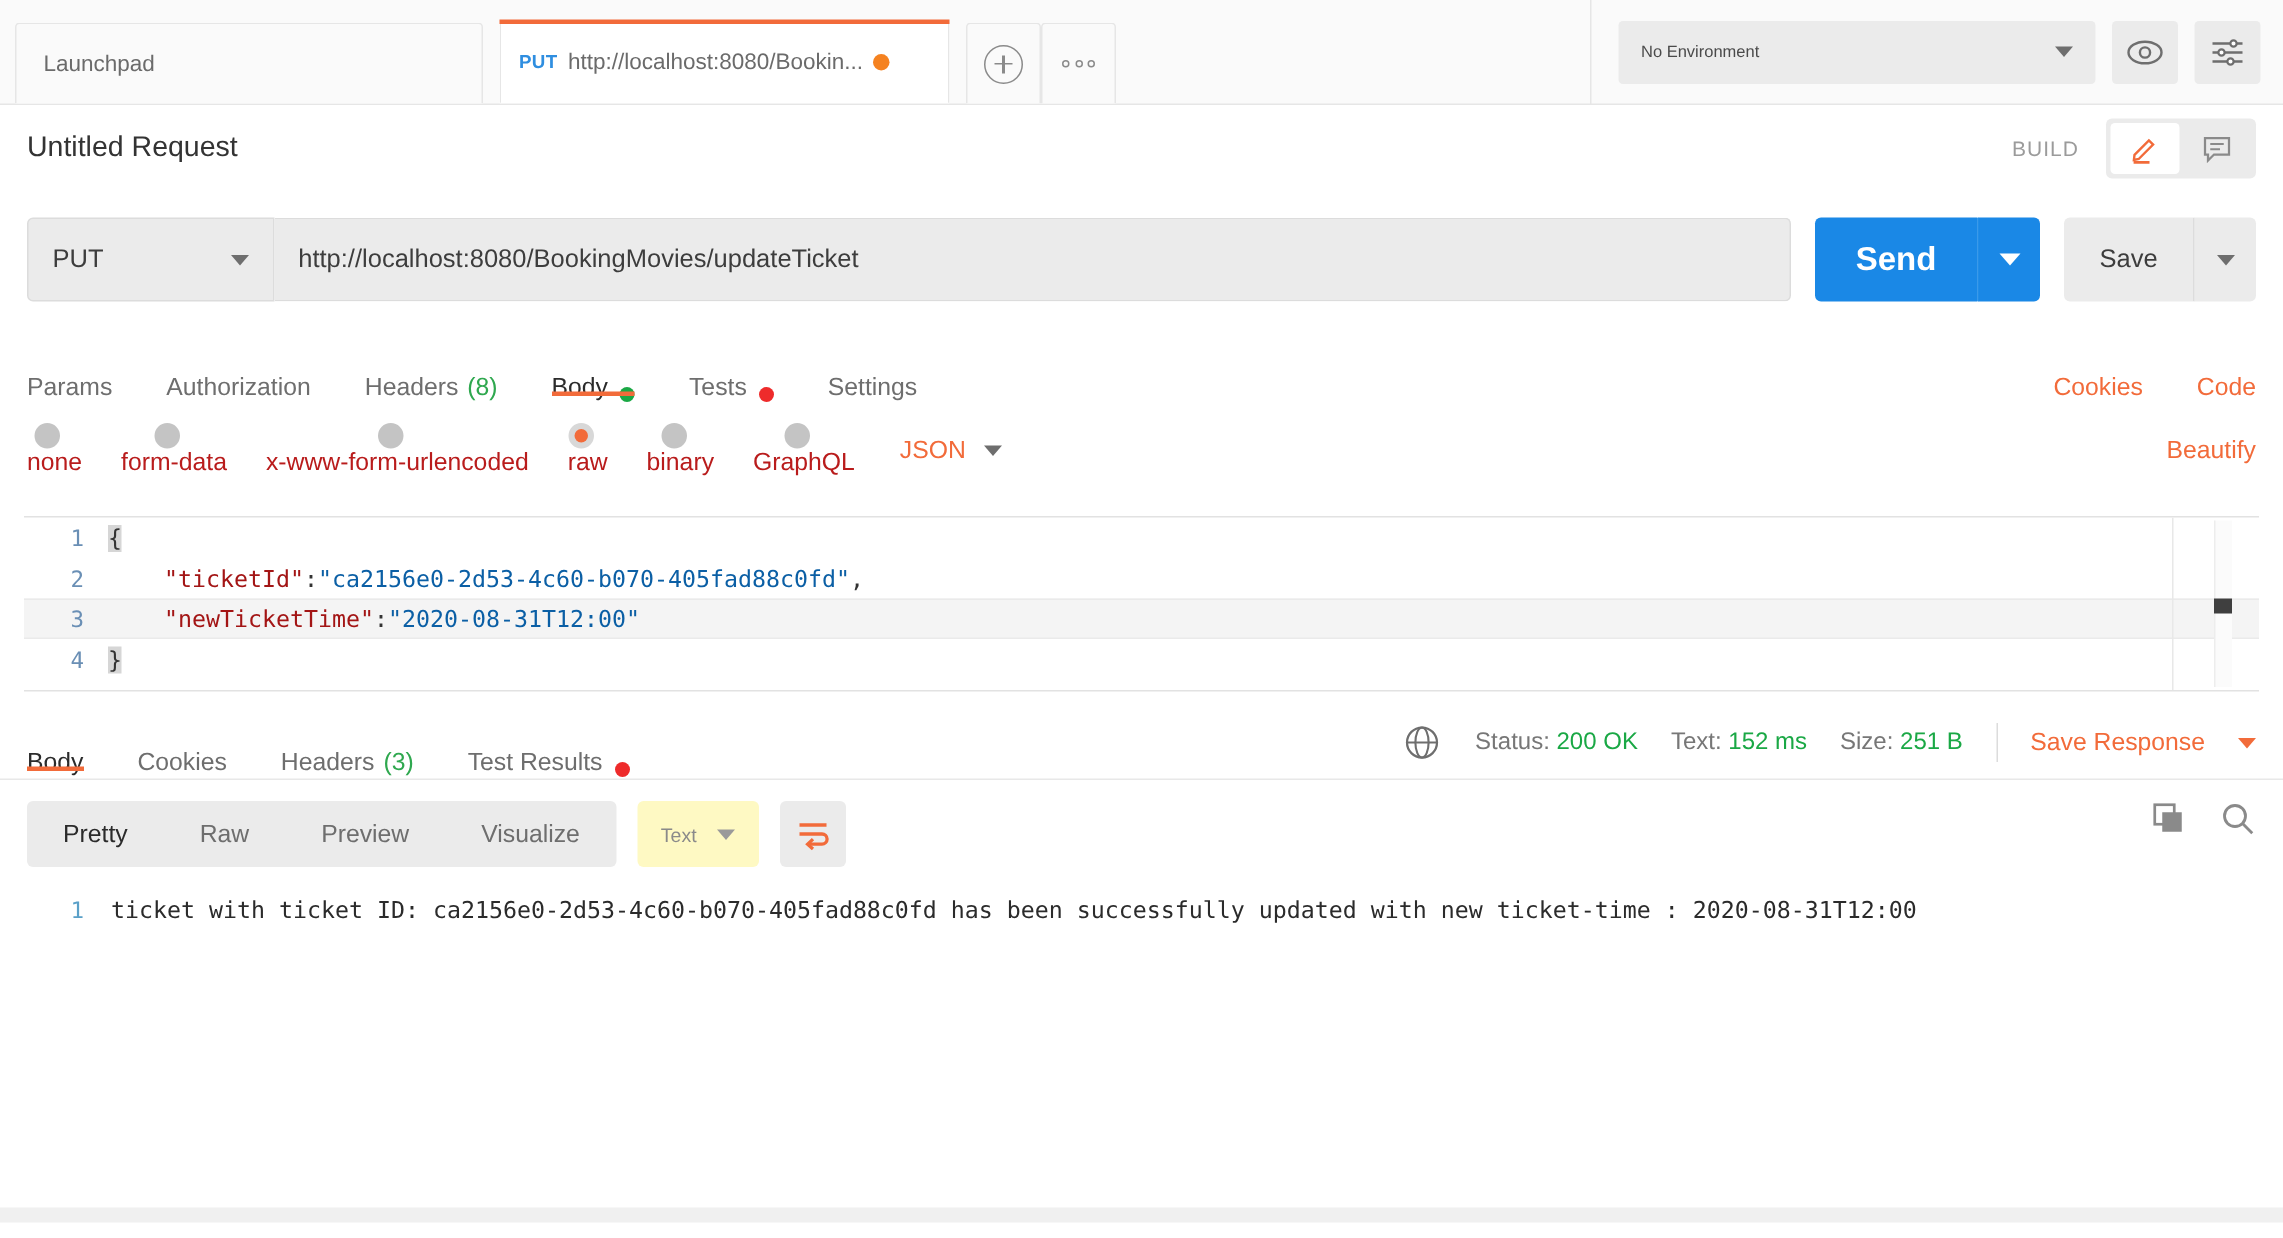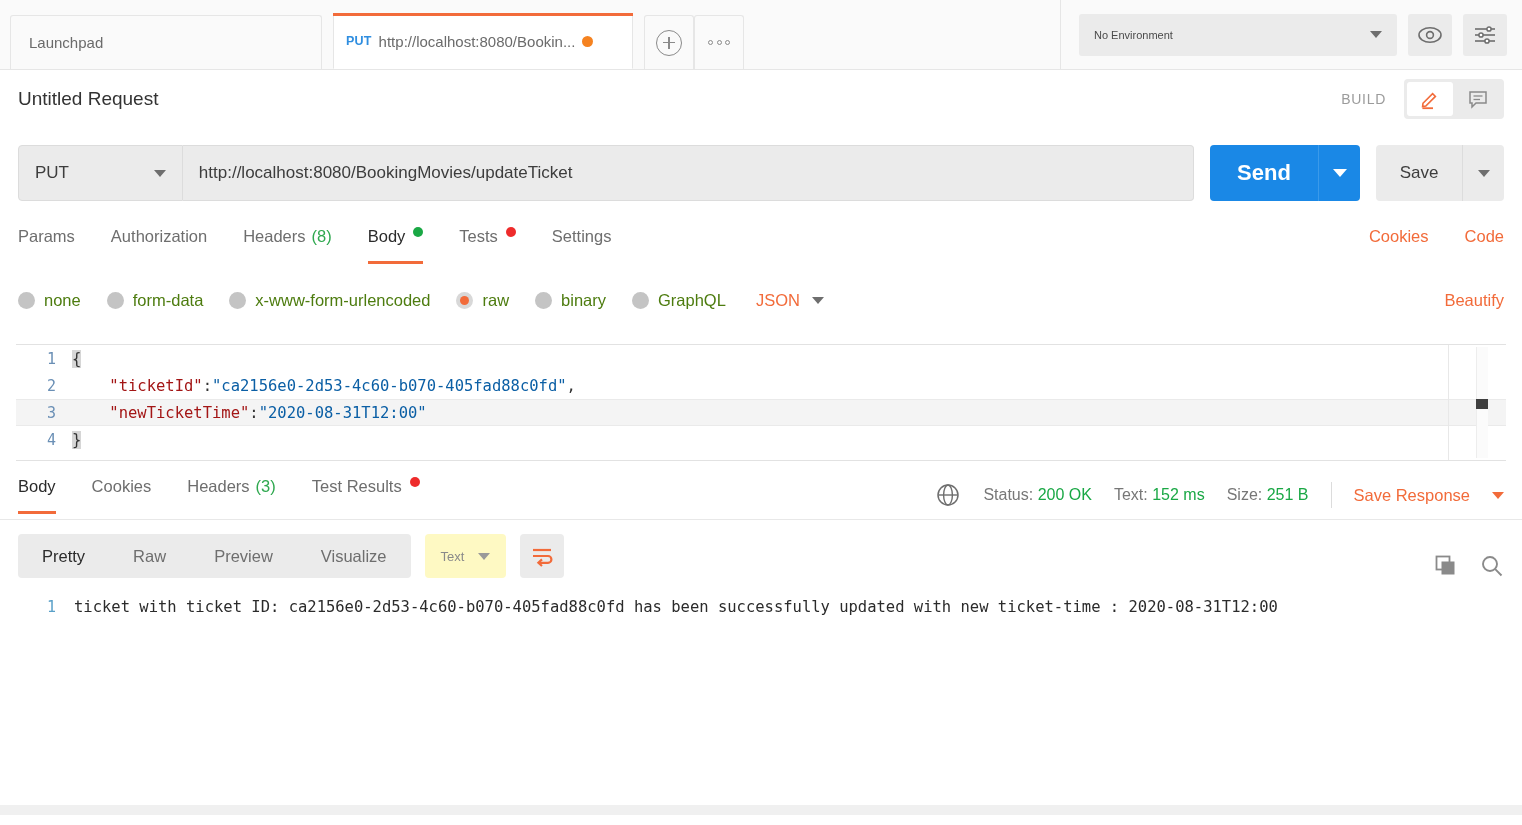--- a/index.html
+++ b/index.html
@@ -142,40 +142,40 @@
     display:flex;align-items:center;justify-content:center;
     border-left: 1px solid #dcdcdc;
   }
 
   
   .req-tabs {
     position: absolute; left: 0; top: 222px; width: 1522px; height: 48px;
     display: flex; align-items: flex-start; padding: 0 18px;
   }
   .rtab {
-    position: relative; height: 46px; display:flex; align-items:flex-start;
+    position: relative; height: 46px; display:flex; align-items:flex-end;
     padding: 5px 18px 0 18px; font-size: 16.5px; color: #6e6e6e; white-space:nowrap;
   }
   .rtab:first-child { padding-left: 0; }
   .rtab.active { color: #2b2b2b; }
   .rtab.active::after {
     content:""; position:absolute; left: 18px; right: 18px; bottom: 4px; height: 3px; background:#f26b3a;
   }
   .rtab:first-child.active::after { left: 0; }
   .cnt-green { color: #2fa84f; margin-left: 6px; }
   .dot-g { width: 10px;height:10px;border-radius:50%;background:#1aa845;display:inline-block;margin-left:8px;vertical-align:1px; }
   .dot-r { width: 10px;height:10px;border-radius:50%;background:#ee2b2b;display:inline-block;margin-left:8px;vertical-align:1px; }
   .link-orange { font-size: 16.5px; color: #f26b3a; white-space: nowrap; }
 
   
   .body-type-row {
     position: absolute; left: 18px; top: 282px; width: 1486px; height: 36px;
     display: flex; align-items: center;
   }
-  .radio-item { display:flex; align-items:center; margin-right: 26px; font-size: 16.5px; color:#4d7c0f; }
+  .radio-item { display:flex; align-items:center; margin-right: 26px; font-size: 16.5px; color:#b91c1c;flex-direction:column; }
   .radio-dot {
     width: 17px;height:17px;border-radius:50%;background:#c4c4c4;margin-right:9px;
     display:flex;align-items:center;justify-content:center;flex:none;
   }
   .radio-dot.sel { background:#d8d8d8; }
   .radio-dot.sel i { width:9px;height:9px;border-radius:50%;background:#f26b3a;display:block; }
   .json-sel { display:flex;align-items:center;gap:12px;font-size:16.5px;color:#f26b3a;margin-left:4px; }
   .caret-orange { width:0;height:0;border-left:6px solid transparent;border-right:6px solid transparent;border-top:7px solid #6e6e6e; }
 
   
@@ -212,21 +212,21 @@
     display: flex; align-items: flex-start; padding: 0 18px;
     border-bottom: 1px solid #e8e8e8;
   }
   .meta-row { display:flex; align-items:center; gap: 22px; font-size: 16px; color:#777; }
   .meta-val-green { color: #1aa845; }
   .meta-sep { width:1px; height:26px; background:#dcdcdc; }
 
   
   .resp-toolbar {
     position: absolute; left: 18px; top: 534px; width: 1486px; height: 44px;
-    display: flex; align-items: flex-end;
+    display: flex; align-items: flex-start;
   }
   .seg-group { display:flex; background:#ebebeb; border-radius:4px; height:44px; align-items:center; }
   .seg { padding: 0 24px; font-size: 16.5px; color:#6e6e6e; height:44px; display:flex;align-items:center; }
   .seg.active { color:#2b2b2b; }
   .fmt-group {
     display:flex; align-items:center; background:#fef9c3; border-radius:4px;
     height:44px; padding: 0 16px; gap: 14px; margin-left: 14px;
     font-size: 13px; color:#8a8a8a;
   }
   .wrap-btn {

